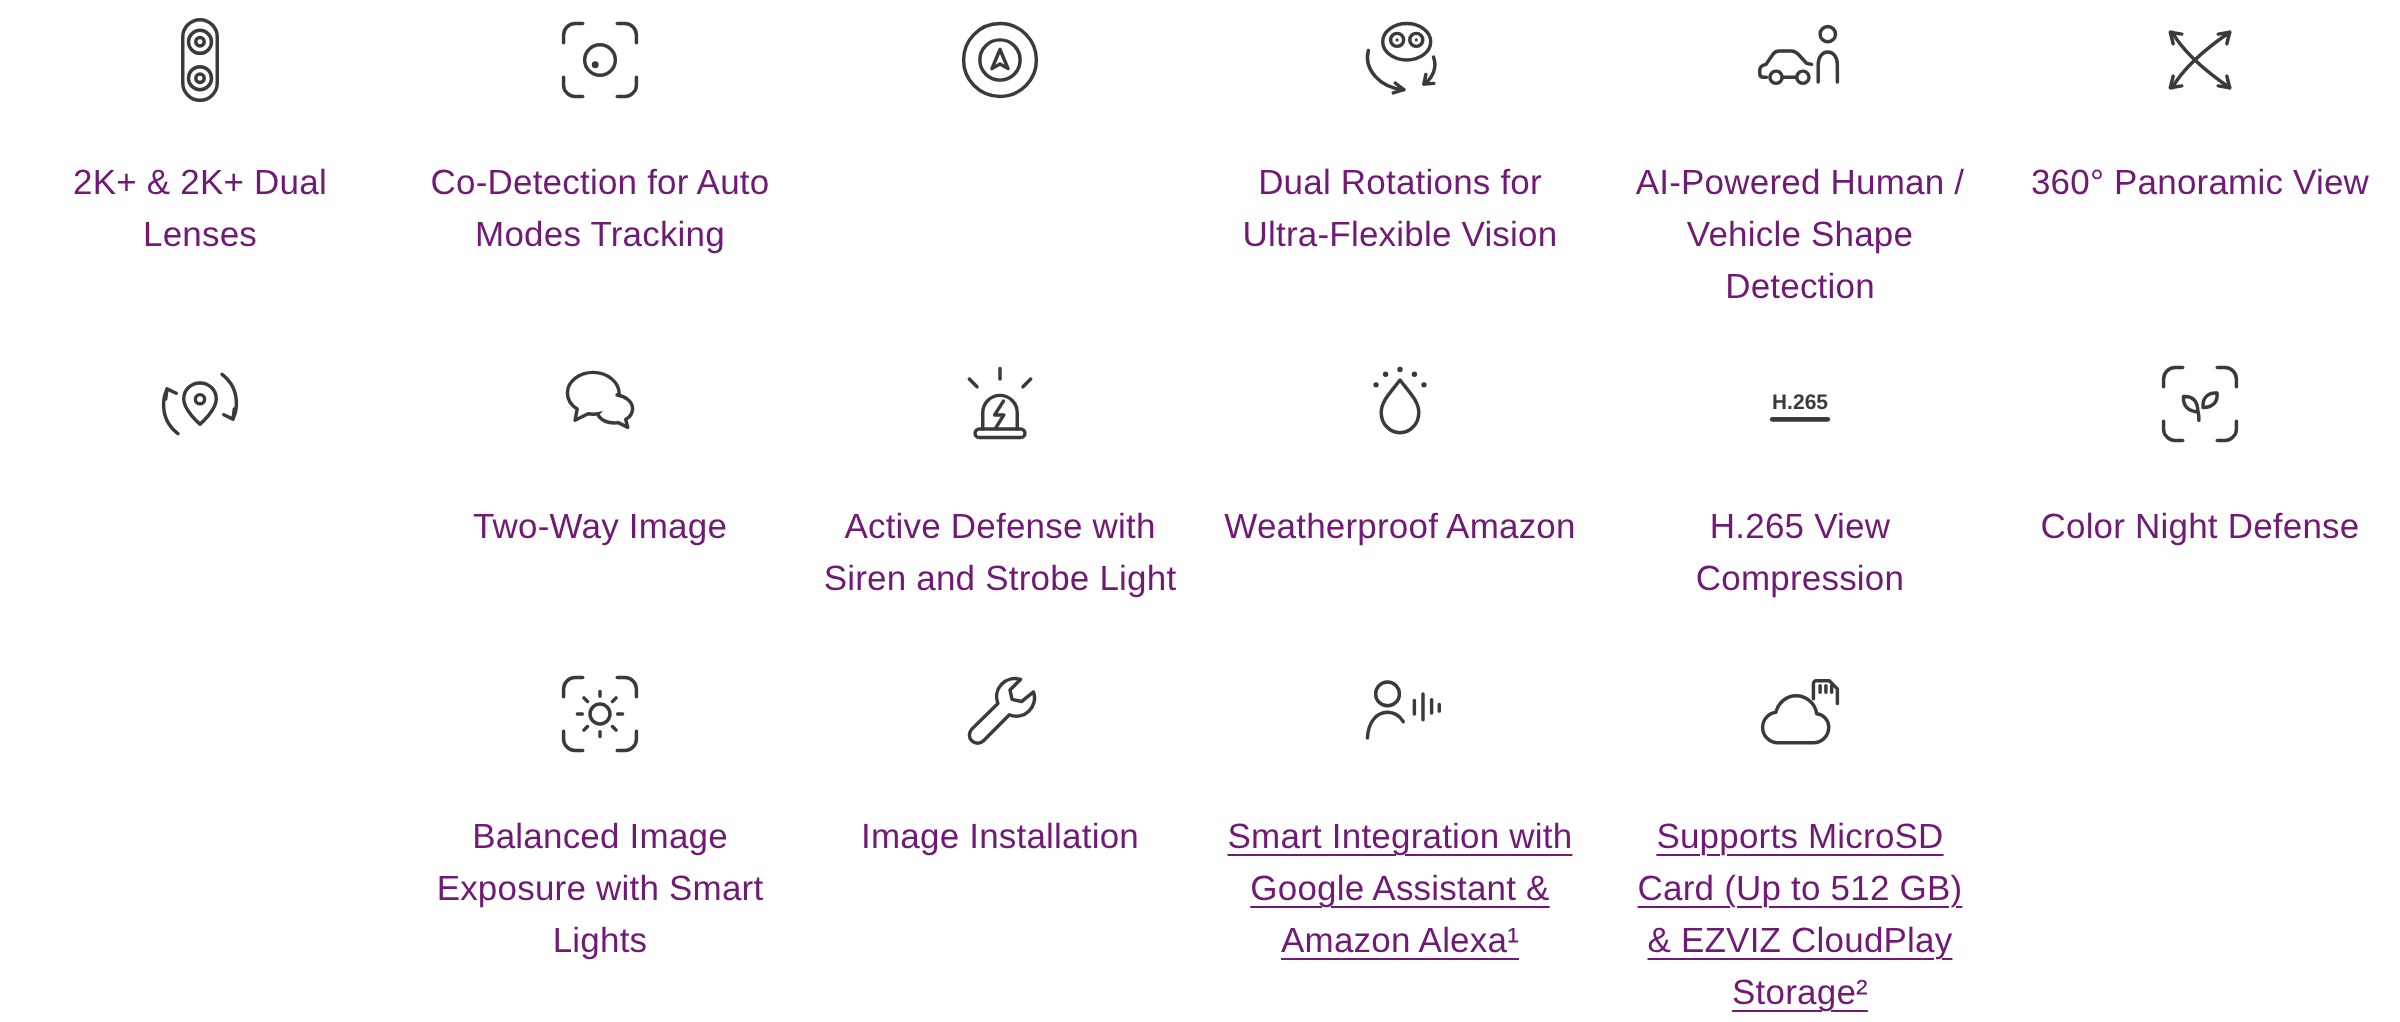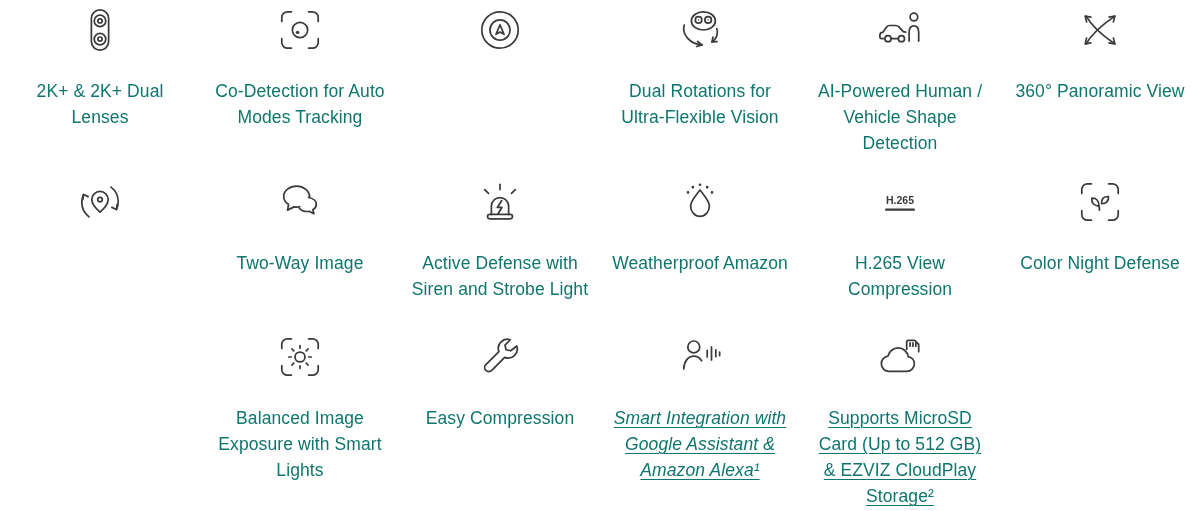--- a/index.html
+++ b/index.html
@@ -10,26 +10,26 @@
     color:#212121;
   }
   .grid-row { display:grid; grid-template-columns:repeat(6,200px); }
   .r1 { padding-top:6px;  height:172px; }
   .r2 { padding-top:6px;  height:153px; }
   .r3 { padding-top:8px; }
   .cell { display:flex; flex-direction:column; align-items:center; }
   .icon-wrap { height:48px; display:flex; align-items:center; justify-content:flex-start; }
   .label {
     margin-top:24px; font-size:17.5px; line-height:26px;
-    text-align:center; color:#0f766e; letter-spacing:.1px;
+    text-align:center; color:#701a75; letter-spacing:.1px;
   }
   .link { text-decoration:underline; text-underline-offset:3px; text-decoration-thickness:1px; cursor:pointer; }
   .r3 .cell:nth-child(1){ grid-column:2; }
   .r3 .cell:nth-child(2){ grid-column:3; }
-  .r3 .cell:nth-child(3){ grid-column:4;font-style:italic; }
+  .r3 .cell:nth-child(3){ grid-column:4; }
   .r3 .cell:nth-child(4){ grid-column:5; }
   .lw130{max-width:130px} .lw150{max-width:150px} .lw168{max-width:168px}
   .lw172{max-width:172px} .lw176{max-width:176px} .lw182{max-width:182px}
   .lw185{max-width:185px} .lw190{max-width:190px}
   svg.fi { display:block; }
 </style>
 </head>
 <body>
 
 <div>
@@ -211,21 +211,21 @@
       </div>
       <div class="label lw172">Balanced Image Exposure with Smart Lights</div>
     </div>
 
     <div class="cell">
       <div class="icon-wrap">
         <svg class="fi" width="46" height="46" viewBox="0 0 48 48" fill="none" stroke="#3a3a3a" stroke-width="1.8" stroke-linecap="round" stroke-linejoin="round">
           <path d="M41.5 12.5a9.5 9.5 0 0 1-12.6 11.9L15.4 38a4.3 4.3 0 0 1-6.1-6.1L22.9 18.5A9.5 9.5 0 0 1 34.7 6l-5.5 5.5 1.1 4.9 4.9 1.1z"></path>
         </svg>
       </div>
-      <div class="label lw176">Easy Compression</div>
+      <div class="label lw176">Image Installation</div>
     </div>
 
     <div class="cell">
       <div class="icon-wrap">
         <svg class="fi" width="46" height="46" viewBox="0 0 48 48" fill="none" stroke="#3a3a3a" stroke-width="1.8" stroke-linecap="round" stroke-linejoin="round">
           <circle cx="17.5" cy="13.5" r="6.2"></circle>
           <path d="M7 36.5c.4-8.2 4.7-13.4 10.5-13.4 3.4 0 6.3 1.8 8.2 4.9"></path>
           <path d="M31.5 17v7M36 13.5v13.5M40.5 16.5v7M44.5 19v3.5"></path>
         </svg>
       </div>

